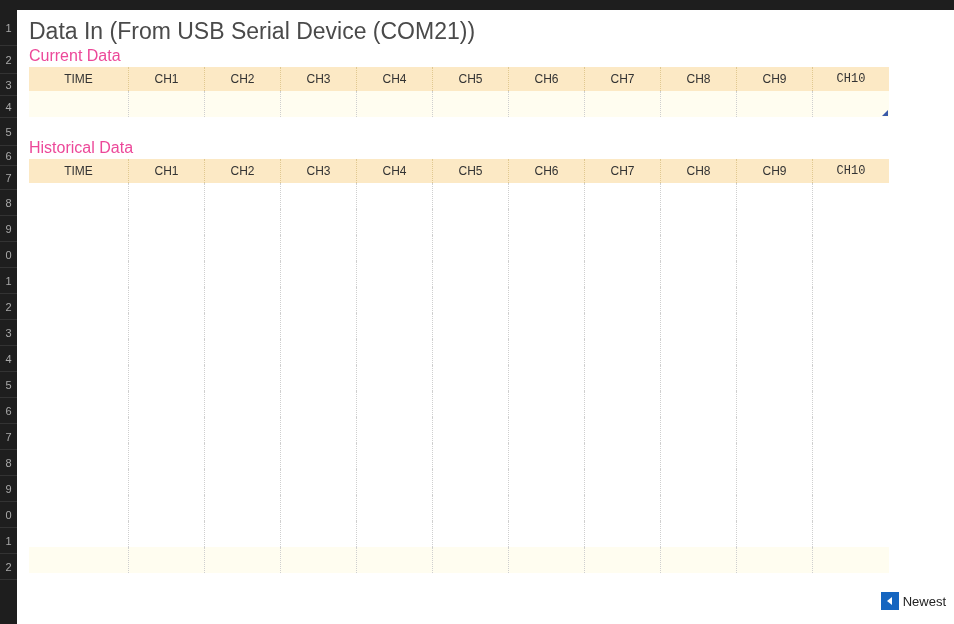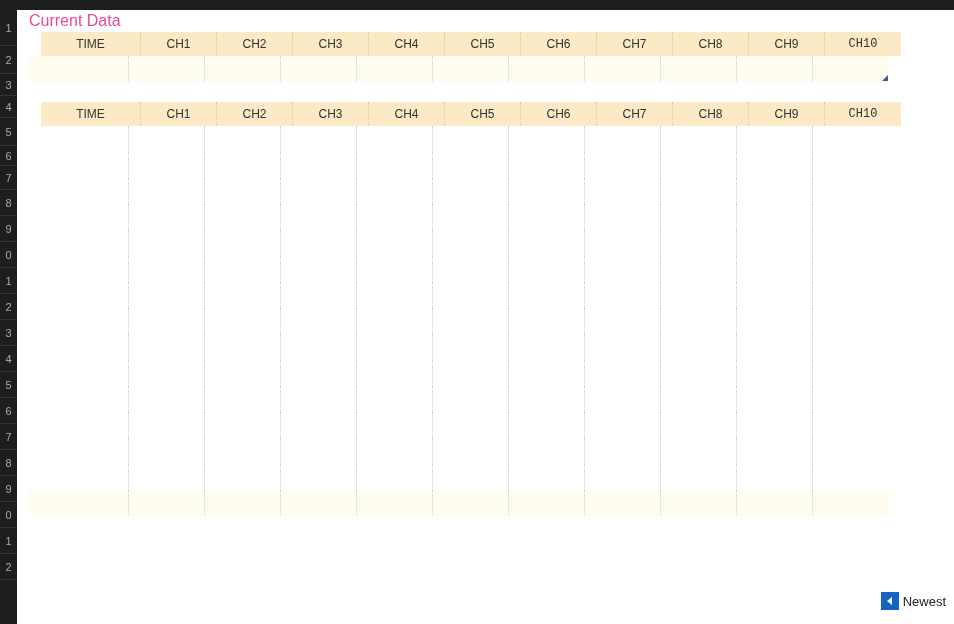--- a/index.html
+++ b/index.html
@@ -59,21 +59,21 @@
   }
   .section-heading {
     font-size: 16px;
     font-weight: 400;
     color: #ec4899;
     padding: 2px 0 2px 12px;
   }
   .grid {
     display: grid;
     grid-template-columns: 100px repeat(10, 76px);
-    margin-left: 24px;
+    margin-left: 12px;
     width: 860px;
     border-collapse: collapse;
   }
   .hcell {
     background: #fce9c5;
     font-size: 12px;
     font-weight: 400;
     text-align: center;
     padding: 5px 0;
     border-right: 1px dotted #e0c890;
@@ -152,20 +152,21 @@
     <div class="rn" style="height: 26px; line-height: 26px;">7</div>
     <div class="rn" style="height: 26px; line-height: 26px;">8</div>
     <div class="rn" style="height: 26px; line-height: 26px;">9</div>
     <div class="rn" style="height: 26px; line-height: 26px;">0</div>
     <div class="rn" style="height: 26px; line-height: 26px;">1</div>
     <div class="rn" style="height: 26px; line-height: 26px;">2</div>
   </div>
 
 <div class="sheet">
 
+  <div class="title">Data In (From USB Serial Device (COM21))</div>
 
   <div class="section-wrap">
     <div class="section-heading">Current Data</div>
     <div class="grid" id="cur-head">
         <div class="hcell">TIME</div>
         <div class="hcell">CH1</div>
         <div class="hcell">CH2</div>
         <div class="hcell">CH3</div>
         <div class="hcell">CH4</div>
         <div class="hcell">CH5</div>
@@ -186,20 +187,21 @@
         <div class="dcell"></div>
         <div class="dcell"></div>
         <div class="dcell"></div>
         <div class="dcell">
           <div class="triangle"></div>
         </div>
       </div>
   </div>
 
   <div class="section-wrap big-lines">
+    <div class="section-heading">Historical Data</div>
     <div class="grid" id="hist-head">
         <div class="hcell">TIME</div>
         <div class="hcell">CH1</div>
         <div class="hcell">CH2</div>
         <div class="hcell">CH3</div>
         <div class="hcell">CH4</div>
         <div class="hcell">CH5</div>
         <div class="hcell">CH6</div>
         <div class="hcell">CH7</div>
         <div class="hcell">CH8</div>

